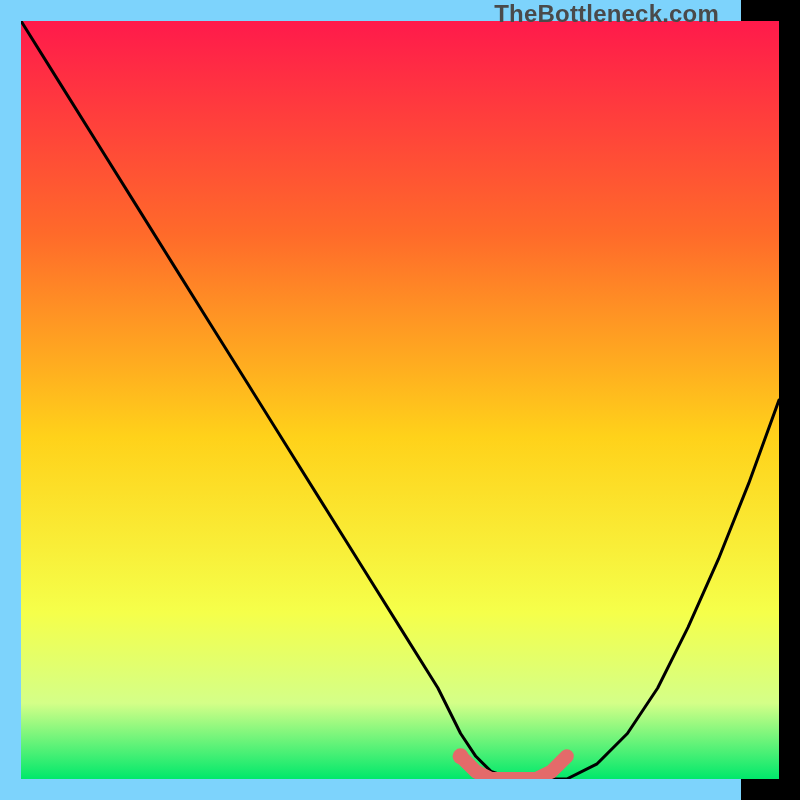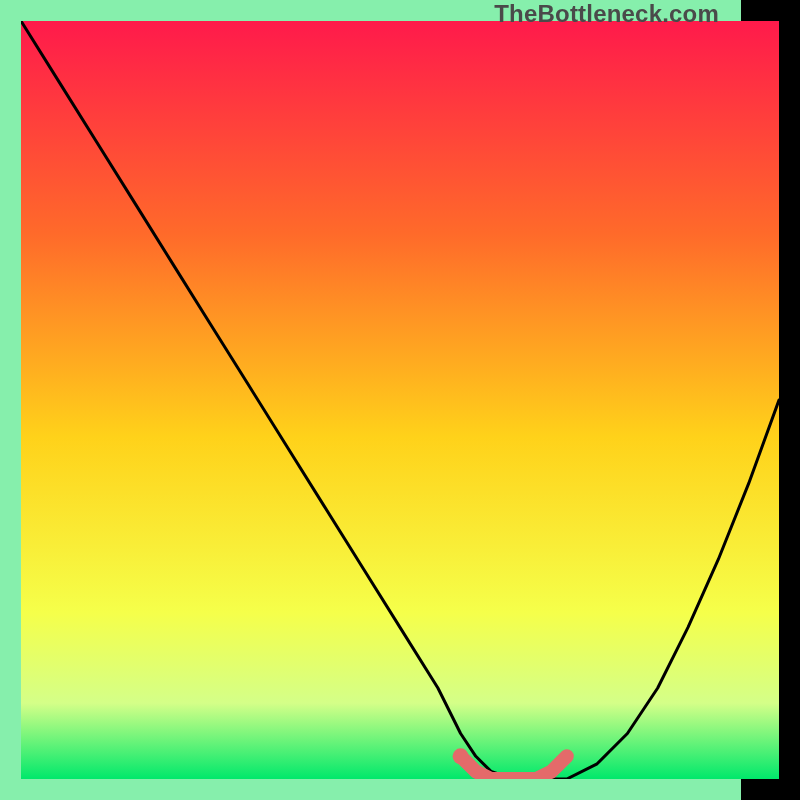--- a/index.html
+++ b/index.html
@@ -8,21 +8,21 @@
     width: 800px;
     height: 800px;
     background: #000;
     overflow: hidden;
     font-family: Arial, Helvetica, sans-serif;
   }
   .stage {
     position: relative;
     width: 741px;
     height: 800px;
-    background: #86efac;
+    background: #7dd3fc;
   }
   .plot {
     position: absolute;
     left: 21px;
     top: 21px;
     width: 758px;
     height: 758px;
     overflow: hidden;
   }
   .plot svg {

